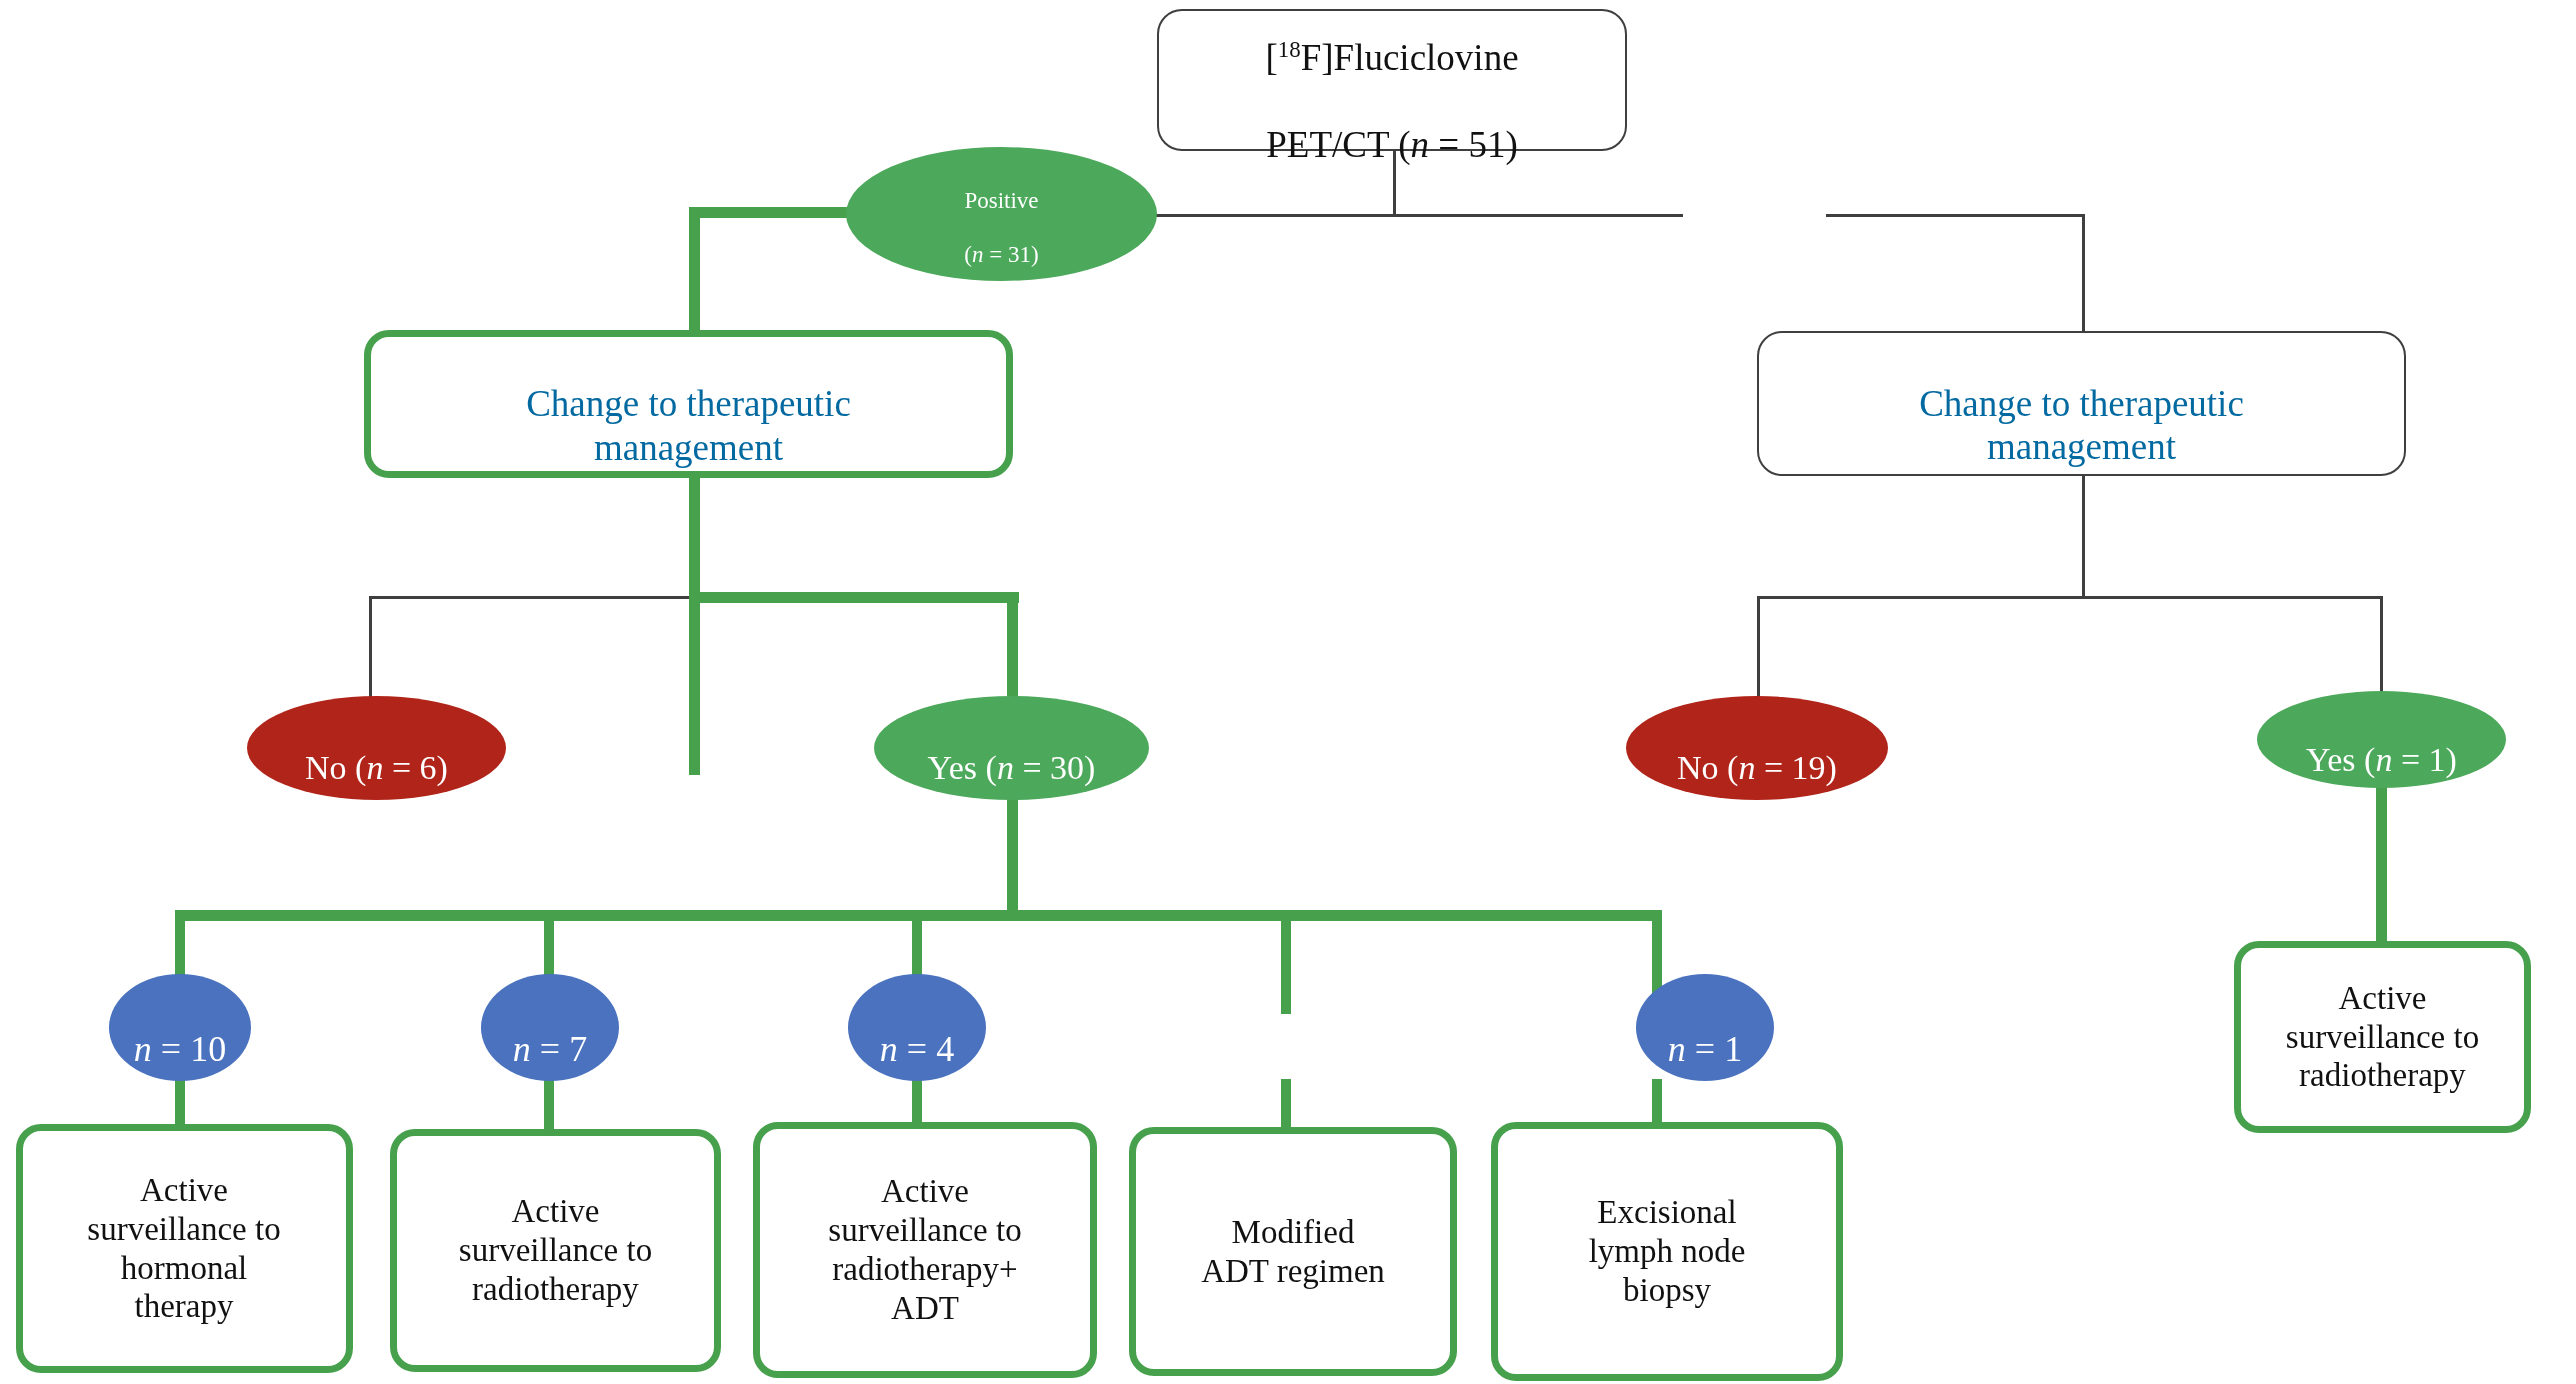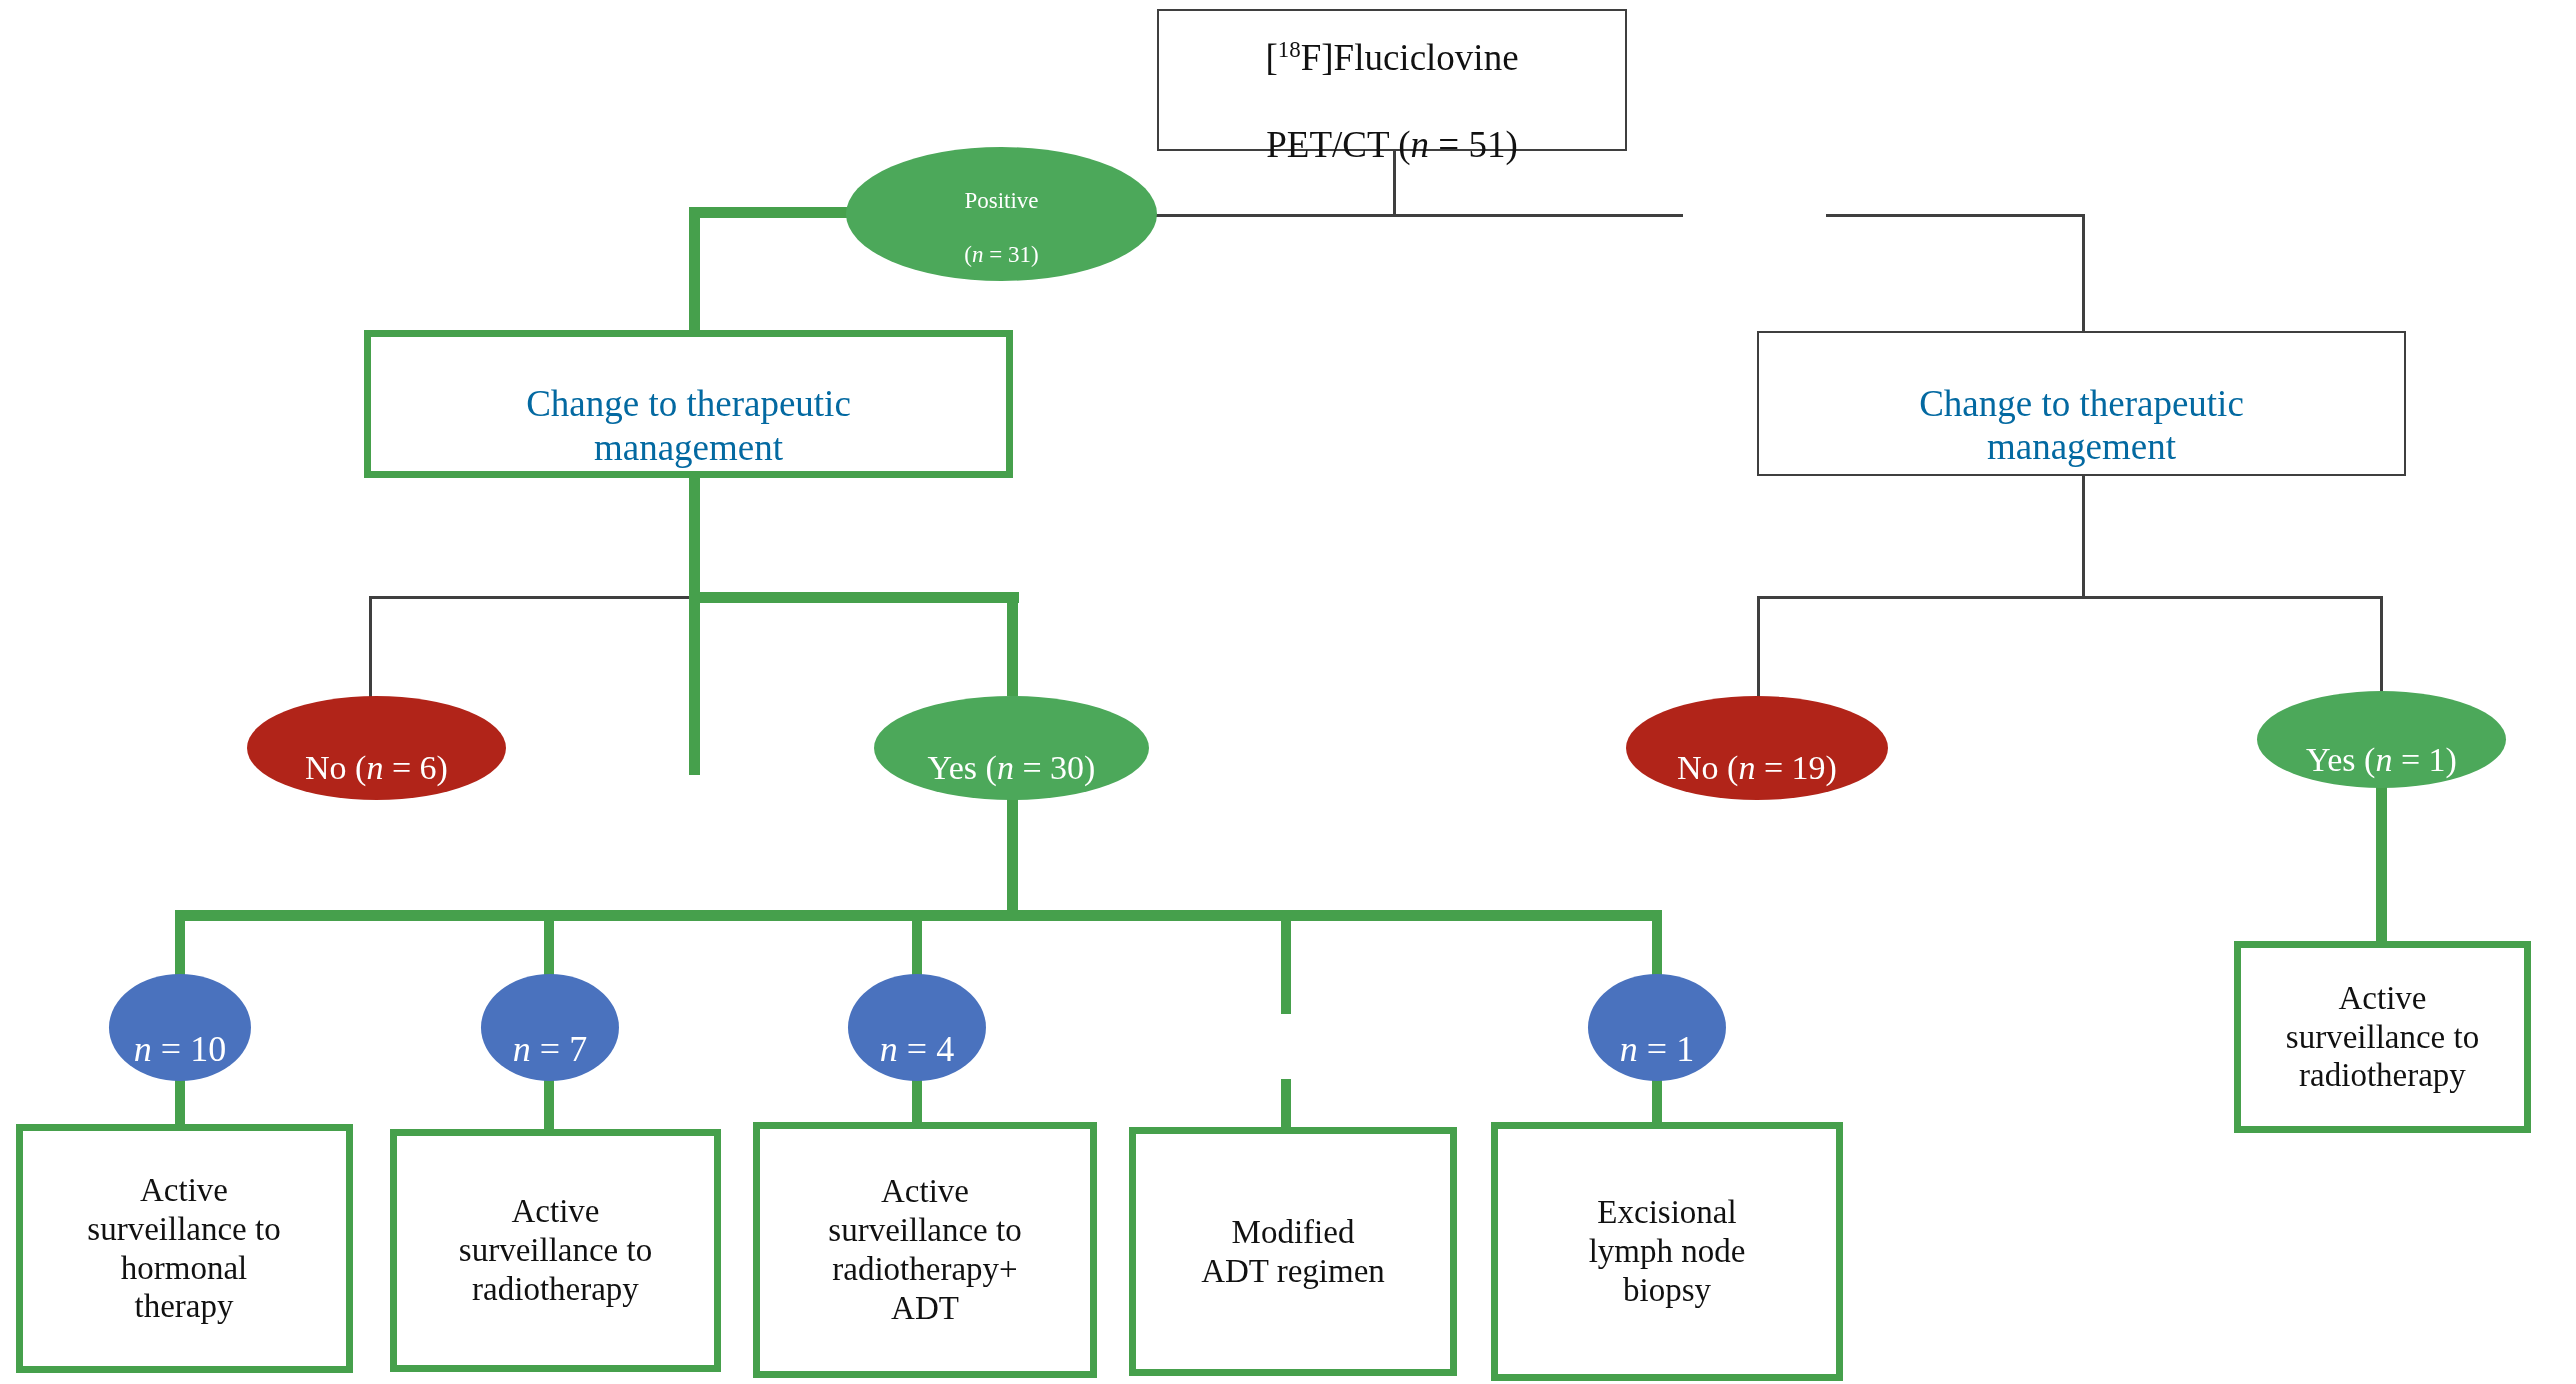--- a/index.html
+++ b/index.html
@@ -1,19 +1,19 @@
 <!DOCTYPE html>
 <html style="font-size:14px"><head>
 <meta charset="utf-8">
 <style>
   html,body{margin:0;padding:0;background:#ffffff;}
   body{font-family:"Liberation Serif","DejaVu Serif",serif;}
   #stage{position:relative;width:2576px;height:1385px;background:#ffffff;overflow:hidden;}
 
-  .node{position:absolute;box-sizing:border-box;display:flex;align-items:center;justify-content:center;text-align:center;}
+  .node{position:absolute;box-sizing:border-box;display:flex;align-items:center;justify-content:center;text-align:center;border-radius:25px;}
 
   
   .rect{background:#ffffff;}
   .rect.thin{border:2.6px solid #3f3f3f;}
   .rect.green{border:7.8px solid #46a council;}
   .rect.green{border:7.8px solid #46a04c;}
 
   
   .ell{border-radius:50%;color:#ffffff;}
   .ell.green{background:#4ca85a;}
@@ -135,21 +135,21 @@
   <div class="node ell blue" style="left:481px;top:974px;width:138px;height:107px;">
     <div class="txt t-circ">
       <i>n</i><span> = 7</span>
     </div>
   </div>
   <div class="node ell blue" style="left:848px;top:974px;width:138px;height:107px;">
     <div class="txt t-circ">
       <i>n</i><span> = 4</span>
     </div>
   </div>
-  <div class="node ell blue" style="left:1588px;top:974px;width:138px;height:107px;">
+  <div class="node ell blue" style="left:1636px;top:974px;width:138px;height:107px;">
     <div class="txt t-circ">
       <i>n</i><span> = 1</span>
     </div>
   </div>
 
   <div class="node rect green" style="left:15.5px;top:1124px;width:337px;height:249px;">
     <div class="txt t-leaf">Active
 surveillance to
 hormonal
 therapy</div>

